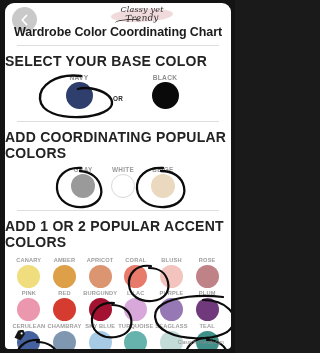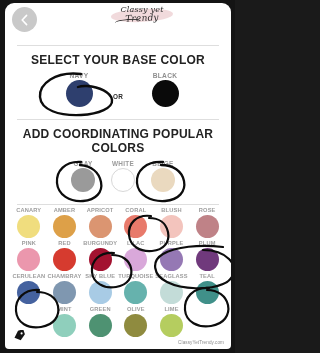--- a/index.html
+++ b/index.html
@@ -121,22 +121,22 @@
   }
 
   .divider {
     height: 1px;
     background: #dedede;
     margin: 0 12px;
   }
 
   
   .section-head {
-    text-align: center;
-    font-size: 12px;
+    text-align: left;
+    font-size: 14px;
     font-weight: bold;
     color: #232323;
     letter-spacing: .25px;
     margin: 7px 0 5px;
   }
 
   
   #base-row {
     position: relative;
     height: 47px;
@@ -278,20 +278,21 @@
 
       <div id="logo">
         <div id="logo-inner">
           <div class="logo-brush"></div>
           <div class="logo-l1">Classy yet</div>
           <div class="logo-l2">Trendy</div>
           <div class="logo-swash"></div>
         </div>
       </div>
 
+      <div id="page-title">Wardrobe Color Coordinating Chart</div>
     </div>
 
     <div class="divider"></div>
 
     <div class="section-head">SELECT YOUR BASE COLOR</div>
 
     <div id="base-row">
 
       <div class="base-item" id="base-navy">
         <div class="swatch-label">NAVY</div>
@@ -344,20 +345,21 @@
       <div class="annot" style="left:128px;top:-1px">
         <svg width="58" height="46" viewBox="0 0 58 46">
           <path d="M30 3 C13 2 3 12 4 24 C5 36 18 43 32 42 C46 41 53 32 51 22
                    C49 12 40 6 28 6" stroke-width="2.3"></path>
         </svg>
       </div>
     </div>
 
     <div class="divider"></div>
 
+    <div class="section-head">ADD 1 OR 2 POPULAR ACCENT COLORS</div>
 
     <div id="accent-grid">
 
       <div class="accent-row">
         <div class="accent-cell">
           <div class="swatch-label">CANARY</div>
           <div class="small-dot" style="background:#f0dd7e"></div>
         </div>
         <div class="accent-cell">
           <div class="swatch-label">AMBER</div>

